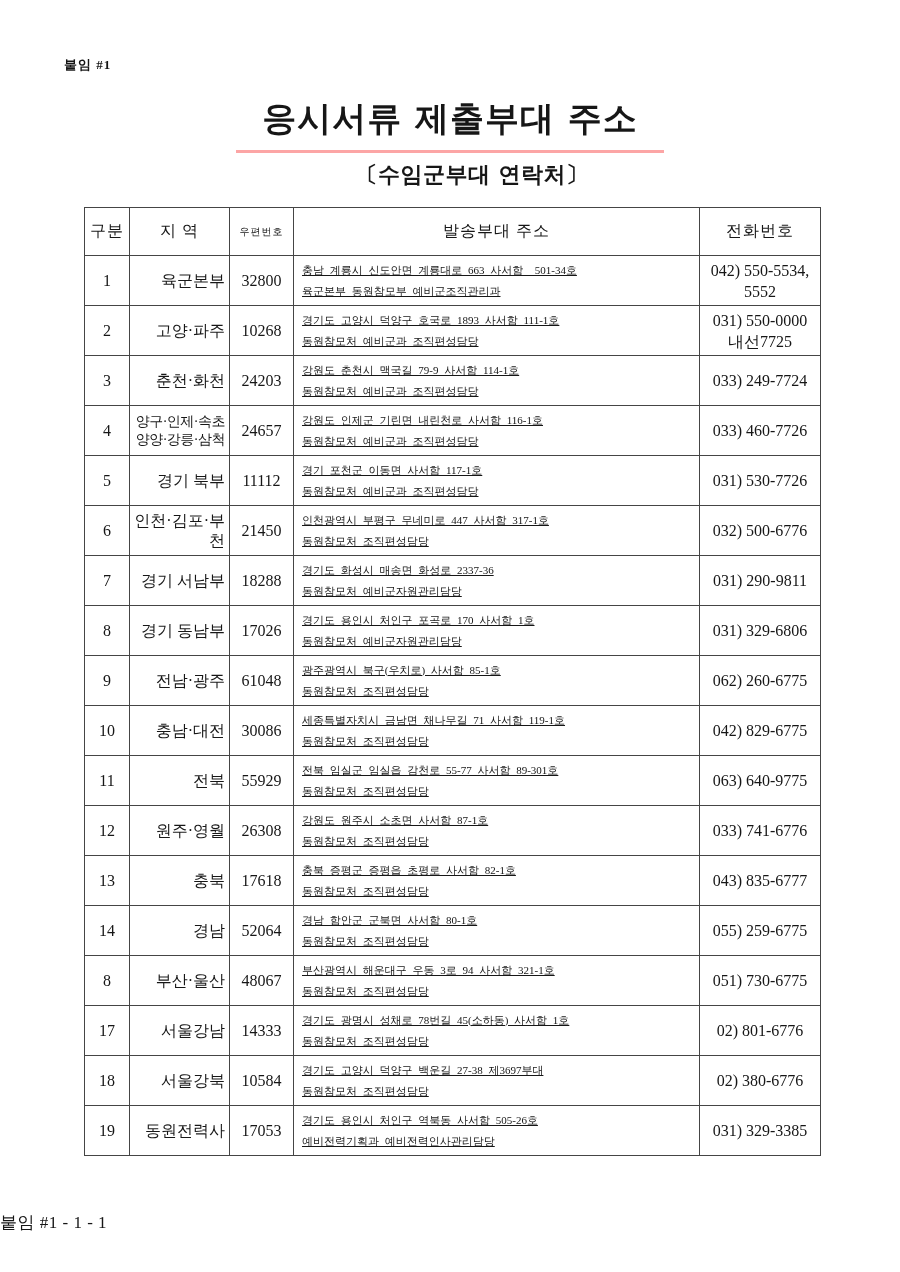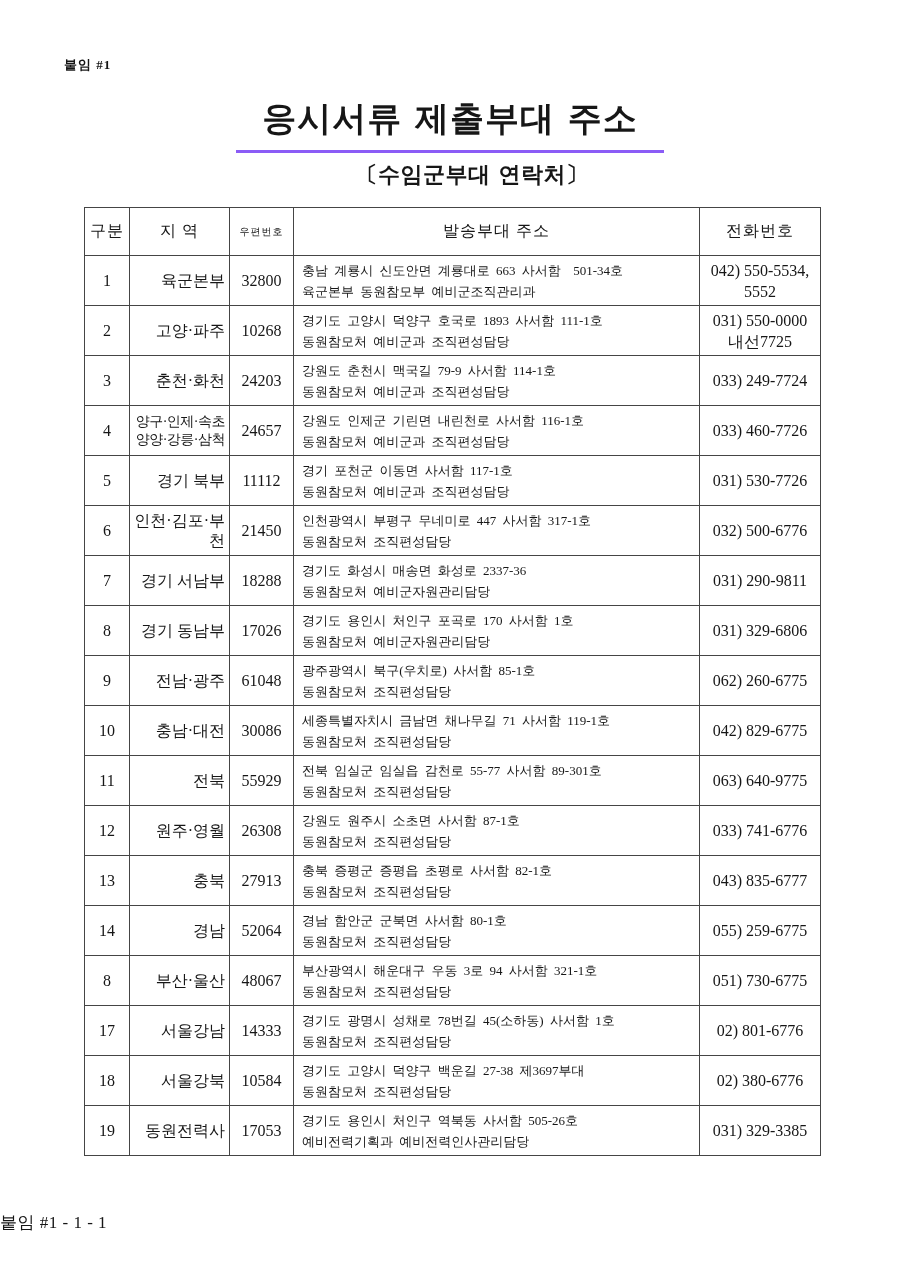--- a/index.html
+++ b/index.html
@@ -23,21 +23,21 @@
     top:96px;left:0;right:0;
     text-align:center;
   }
   .doc-title{
     display:inline-block;
     font-family:"DejaVu Sans","Liberation Sans",sans-serif;
     font-weight:bold;
     font-size:34px;
     letter-spacing:1px;
     padding:0 26px 8px 26px;
-    border-bottom:3px solid #8b5cf6;
+    border-bottom:3px solid #fca5a5;
   }
   .doc-subtitle{
     margin-top:7px;
     font-family:"DejaVu Sans","Liberation Sans",sans-serif;
     font-weight:bold;
     font-size:22px;
     letter-spacing:0.5px;
     padding-left:44px;
   }
   table.doc-table{
@@ -73,21 +73,22 @@
     white-space:pre-wrap;
     line-height:20px;
   }
   td.cell-region.small{font-size:14px;letter-spacing:-0.5px;line-height:18px;}
   td.cell-addr{
     text-align:left;
     padding-left:8px;
     white-space:pre-wrap;
     line-height:21px;
     word-spacing:3px;
-    font-size:13px;
+    font-size:11px;
+    text-decoration:underline;
   }
   td.cell-phone{
     text-align:center;
     white-space:pre-wrap;
     line-height:21px;
   }
   th.h-zip{font-size:10px;letter-spacing:0;}
   .footer{
     position:absolute;
     top:1211px;left:0;right:0;
@@ -231,21 +232,21 @@
     <td class="cell-region">원주·영월</td>
     <td class="cell-zip">26308</td>
     <td class="cell-addr">강원도 원주시 소초면 사서함 87-1호
 동원참모처 조직편성담당</td>
     <td class="cell-phone">033) 741-6776</td>
   </tr>
 
   <tr>
     <td class="cell-no">13</td>
     <td class="cell-region">충북</td>
-    <td class="cell-zip">27913</td>
+    <td class="cell-zip">17618</td>
     <td class="cell-addr">충북 증평군 증평읍 초평로 사서함 82-1호
 동원참모처 조직편성담당</td>
     <td class="cell-phone">043) 835-6777</td>
   </tr>
 
   <tr>
     <td class="cell-no">14</td>
     <td class="cell-region">경남</td>
     <td class="cell-zip">52064</td>
     <td class="cell-addr">경남 함안군 군북면 사서함 80-1호

